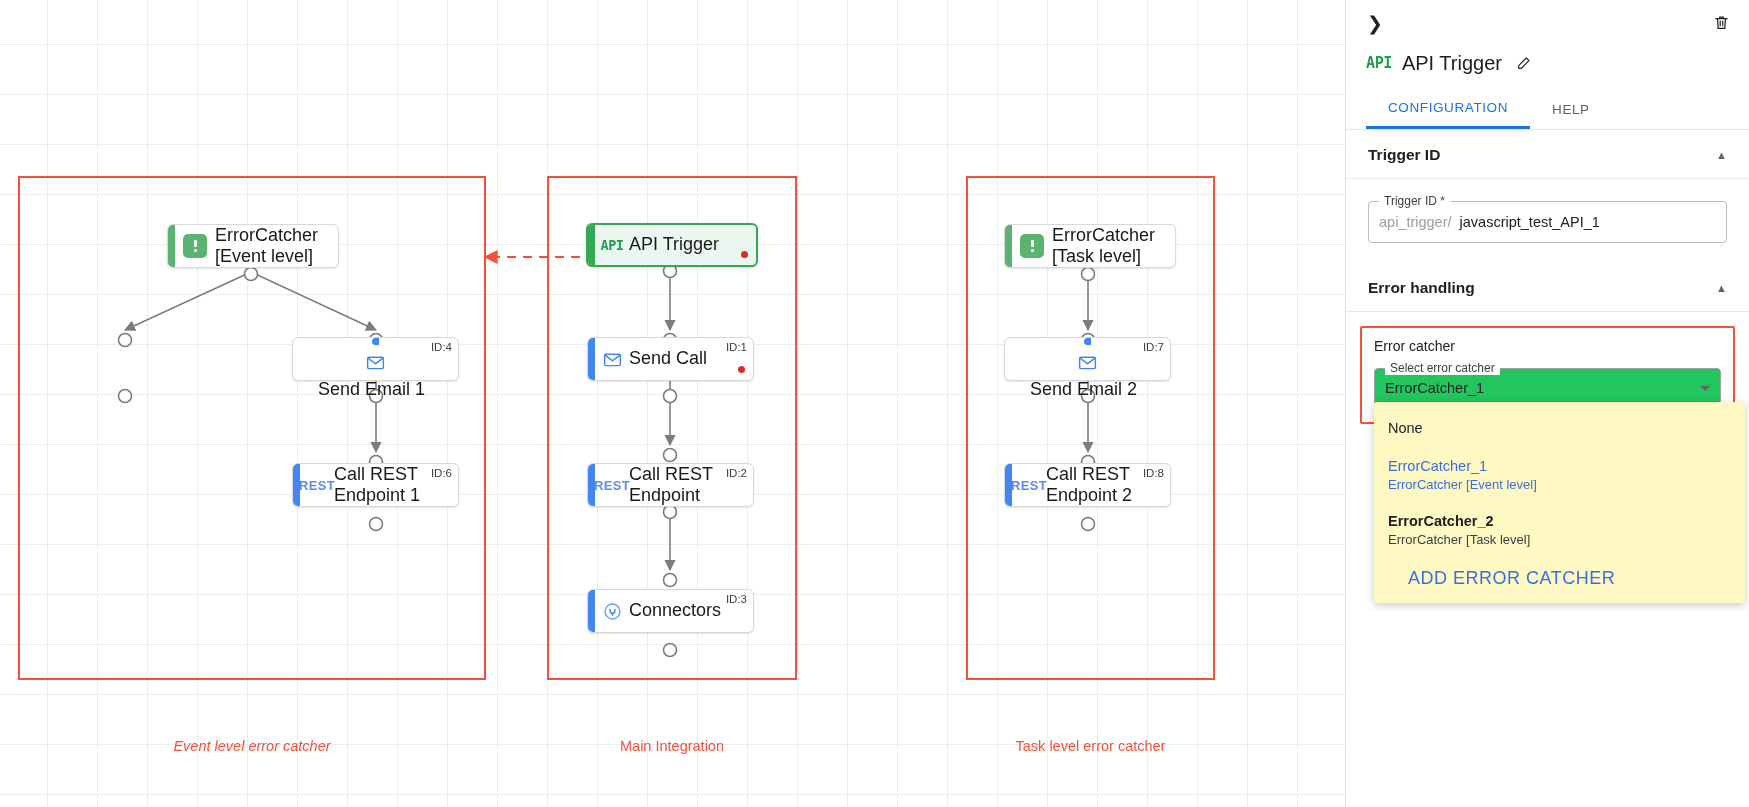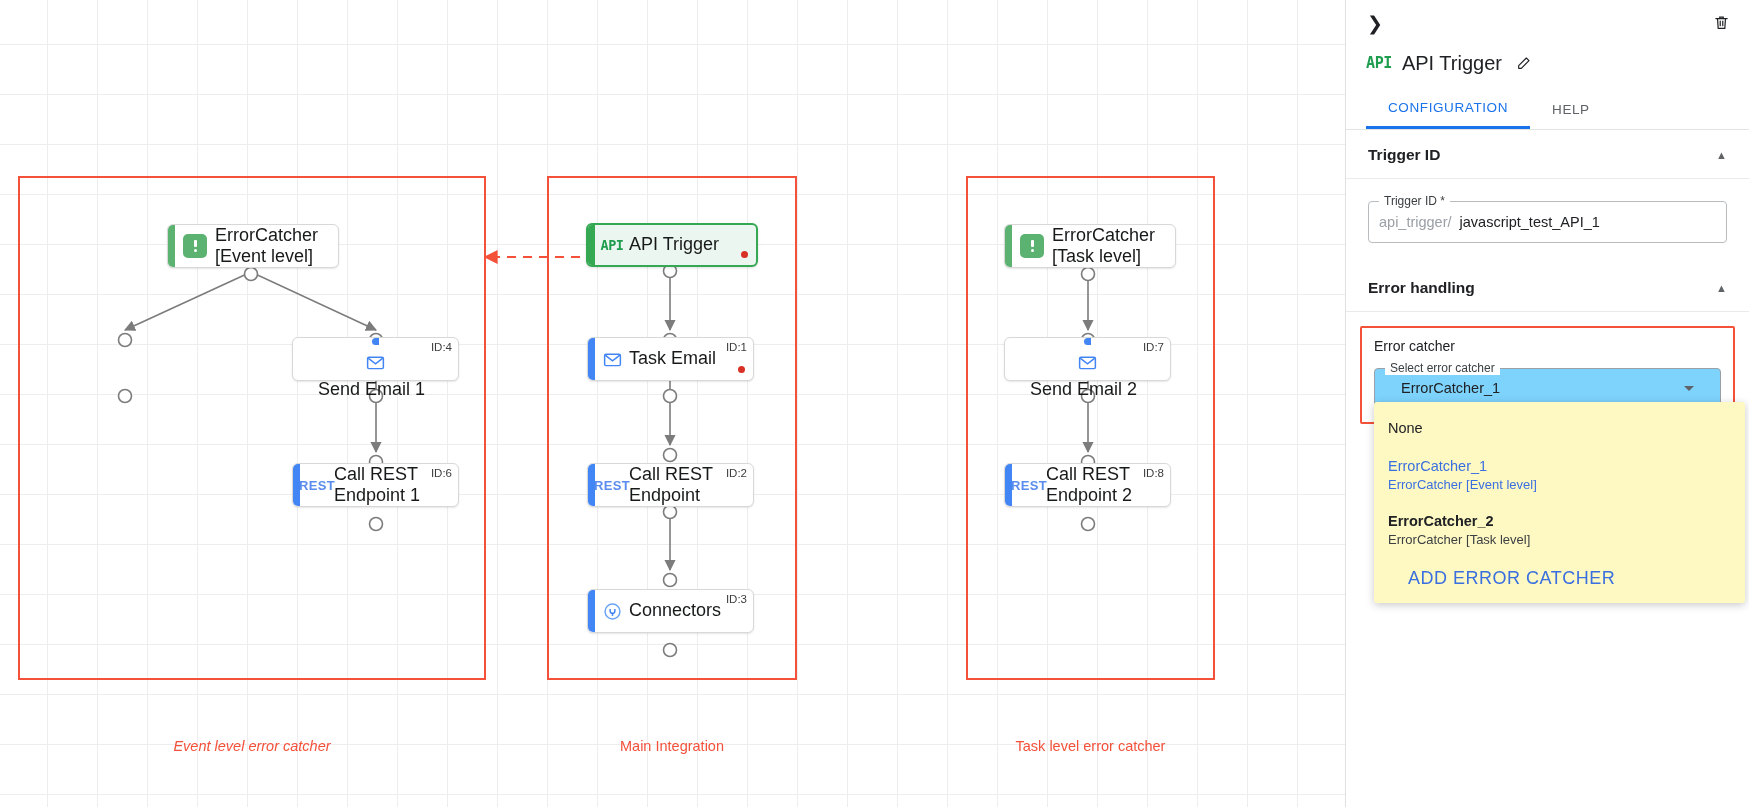--- a/index.html
+++ b/index.html
@@ -198,21 +198,21 @@
     position: relative;
   }
   .err-box .eh {
     font-size: 14px; color: #202124; margin-bottom: 14px;
   }
   .select-outline {
     position: relative;
     border: 1px solid #9aa0a6;
     border-radius: 4px; height: 40px;
     display: flex; align-items: center; justify-content: space-between;
-    padding: 0 26px; cursor: pointer; background: #7dd3fc;
+    padding: 0 10px; cursor: pointer; background: #22c55e;
   }
   .select-outline .sv { font-size: 14.5px; color: #202124; }
   .caret {
     width: 0; height: 0;
     border-left: 5px solid transparent;
     border-right: 5px solid transparent;
     border-top: 5px solid #5f6368;
   }
 
   
@@ -349,21 +349,21 @@
     </div>
 
     <div class="node" style="left:587px; top:337px; width:167px;">
       <div class="accent"></div>
       <div class="ico">
         <svg width="21" height="21" viewBox="0 0 24 24" fill="none" stroke="#4285f4" stroke-width="1.7">
           <rect x="3" y="6" width="18" height="13" rx="1.5"></rect>
           <path d="M3.6 7 L12 13.6 L20.4 7"></path>
         </svg>
       </div>
-      <div class="label">Task Email</div>
+      <div class="label">Send Call</div>
       <div class="nid">ID:1</div>
       <div class="errdot"></div>
     </div>
 
     <div class="node" style="left:587px; top:463px; width:167px;">
       <div class="accent"></div>
       <div class="ico">
           <span class="rest-txt">REST</span>
         </div>
       <div class="label">Call REST

